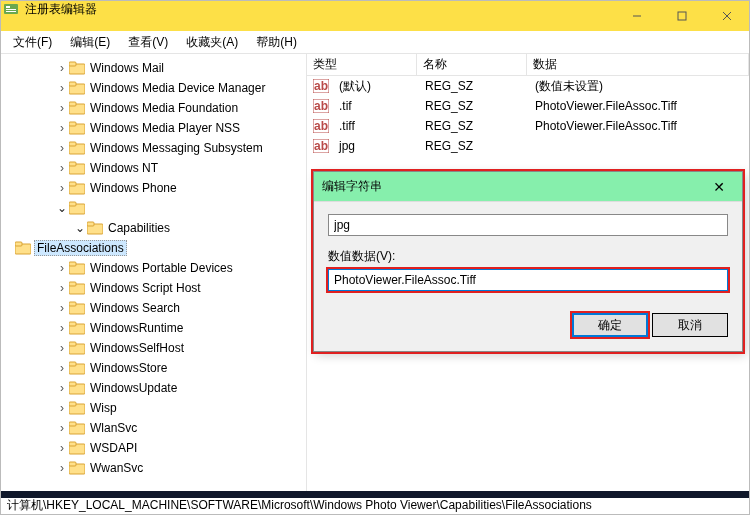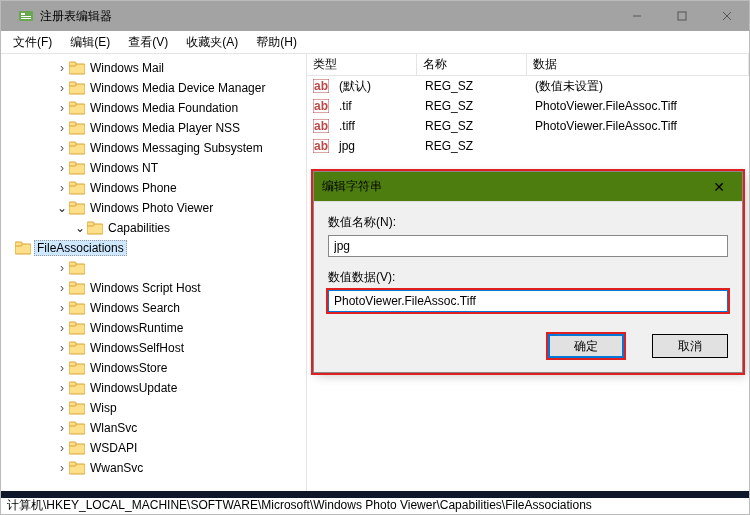--- a/index.html
+++ b/index.html
@@ -1,19 +1,19 @@
 <!DOCTYPE html>
 <html><head>
 <meta charset="utf-8">
 <style>
 * { box-sizing: border-box; font-family: "Microsoft YaHei", "Segoe UI", sans-serif; font-size: 12px; }
 body { margin: 0; width: 750px; height: 515px; background: #fff; border: 1px solid #bbb; overflow: hidden; position: relative; }
 
 
-.titlebar { height: 30px; display: flex; align-items: center; padding-left: 17px; background: #a3a3a3; }
+.titlebar { height: 30px; display: flex; align-items: flex-start; padding-left: 2px; background: #fde047; }
 .titlebar .app-icon { width: 16px; height: 16px; margin-right: 6px; }
 .titlebar .title { flex: 1; }
 .winbtn { width: 45px; height: 30px; display: flex; align-items: center; justify-content: center; color: #555; }
 
 
 .menubar { height: 22px; display: flex; align-items: center; padding-left: 4px; gap: 2px; }
 .menubar .mitem { padding: 2px 8px; }
 
 
 .split { display: flex; height: 438px; border-top: 1px solid #e5e5e5; position: relative; }
@@ -35,30 +35,30 @@
 .c-name { width: 110px; }
 .c-type { width: 110px; }
 .c-data { flex: 1; border-right: none; }
 .list-body { flex: 1; overflow: auto; }
 .list-row { display: flex; height: 20px; align-items: center; }
 .list-row .cell { padding: 0 6px; overflow: hidden; text-overflow: ellipsis; white-space: nowrap; }
 .val-icon { width: 16px; height: 14px; margin: 0 4px 0 6px; flex: none; }
 
 
 .dialog { position: absolute; left: 312px; top: 170px; width: 430px; border: 1px solid #888; background: #f0f0f0; box-shadow: 3px 3px 10px rgba(0,0,0,0.2); z-index: 10; outline: 2px solid #e02020; }
-.dlg-title { height: 30px; display: flex; align-items: center; padding: 0 8px; background: #4d7c0f; border-bottom: 1px solid #ddd; }
+.dlg-title { height: 30px; display: flex; align-items: center; padding: 0 8px; background: #86efac; border-bottom: 1px solid #ddd; }
 .dlg-title .t { flex: 1; }
 .dlg-close { width: 30px; text-align: center; font-size: 14px; }
 .dlg-body { padding: 12px 14px; }
 .dlg-label { margin-bottom: 4px; }
 .dlg-input { width: 100%; border: 1px solid #888; padding: 3px 5px; background: #fff; }
 .dlg-input.ro { background: #fff; }
 .dlg-input.hl { outline: 2px solid #e02020; border: 1px solid #0078d7; }
 .dlg-gap { height: 12px; }
-.dlg-btns { display: flex; justify-content: flex-end; gap: 28px; padding: 10px 14px 14px; }
+.dlg-btns { display: flex; justify-content: flex-end; gap: 4px; padding: 10px 14px 14px; }
 .dlg-btn { width: 76px; height: 24px; border: 1px solid #000000; background: #e1e1e1; display: flex; align-items: center; justify-content: center; }
 .dlg-btn.primary { outline: 2px solid #e02020; border: 1px solid #0078d7; box-shadow: inset 0 0 0 1px #0078d7; }
 
 
 .status { height: 22px; border-top: 7px solid #0f172a; display: flex; align-items: center; padding: 0 6px; overflow: hidden; white-space: nowrap; }
 
 
 ::-webkit-scrollbar { width: 16px; height: 16px; }
 ::-webkit-scrollbar-thumb { background: #c1c1c1; }
 ::-webkit-scrollbar-track { background: #f1f1f1; }
@@ -166,41 +166,41 @@
           <svg class="folder">
             <use href="#folder-closed"></use>
           </svg>
           <span class="label">Windows Phone</span>
         </div>
         <div class="tree-row" style="padding-left: 54px;">
           <span class="chev open">⌄</span>
           <svg class="folder">
             <use href="#folder-closed"></use>
           </svg>
-          <span class="label">Windows Photo Viewer</span>
         </div>
         <div class="tree-row" style="padding-left: 72px;">
           <span class="chev open">⌄</span>
           <svg class="folder">
             <use href="#folder-closed"></use>
           </svg>
           <span class="label">Capabilities</span>
         </div>
         <div class="tree-row sel" style="">
           <span class="chev"></span>
           <svg class="folder">
             <use href="#folder-closed"></use>
           </svg>
           <span class="label">FileAssociations</span>
         </div>
         <div class="tree-row" style="padding-left: 54px;">
           <span class="chev">›</span>
           <svg class="folder">
             <use href="#folder-closed"></use>
           </svg>
+          <span class="label">Windows Portable Devices</span>
         </div>
         <div class="tree-row" style="padding-left: 54px;">
           <span class="chev">›</span>
           <svg class="folder">
             <use href="#folder-closed"></use>
           </svg>
           <span class="label">Windows Script Host</span>
         </div>
         <div class="tree-row" style="padding-left: 54px;">
           <span class="chev">›</span>
@@ -309,21 +309,20 @@
       </div>
   </div>
 </div>
 
 <div class="dialog">
   <div class="dlg-title">
     <span class="t">编辑字符串</span>
     <span class="dlg-close">✕</span>
   </div>
   <div class="dlg-body">
-    <div class="dlg-label">数值名称(N):</div>
     <input class="dlg-input ro" readonly="" value="jpg" style="">
     <div class="dlg-gap"></div>
     <div class="dlg-label">数值数据(V):</div>
     <input class="dlg-input hl" value="PhotoViewer.FileAssoc.Tiff" style="">
   </div>
   <div class="dlg-btns">
     <div class="dlg-btn primary">确定</div>
     <div class="dlg-btn">取消</div>
   </div>
 </div>

